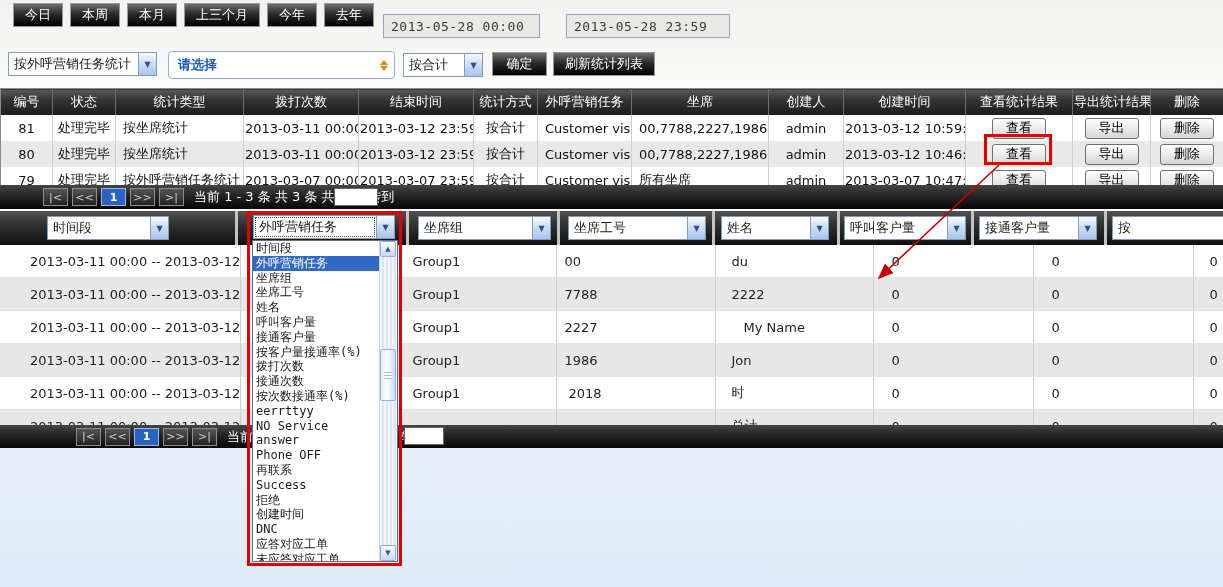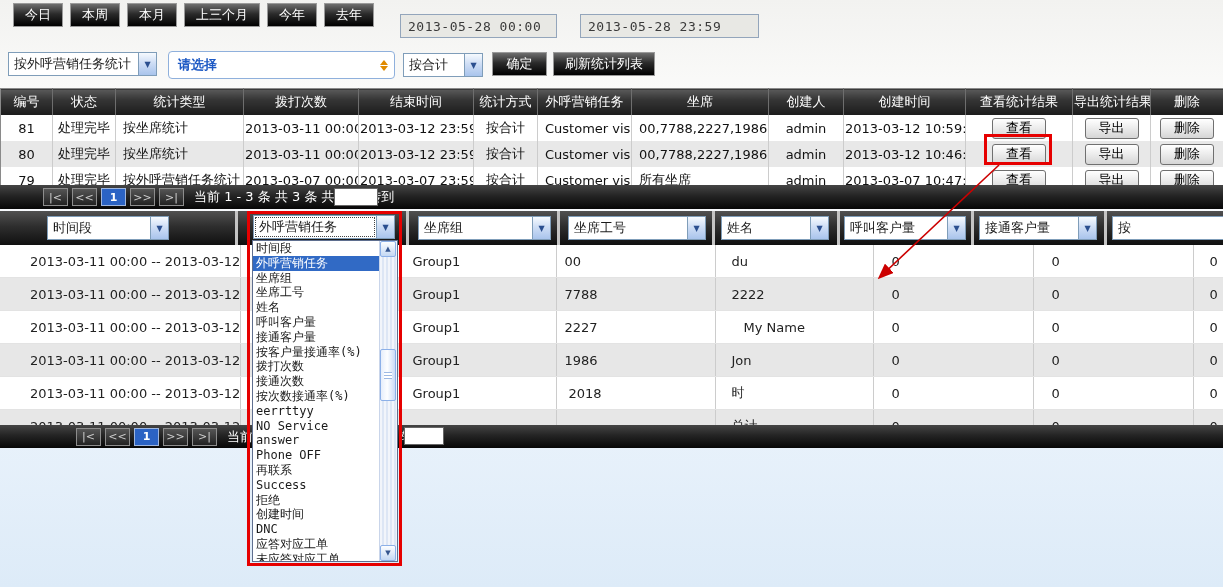--- a/index.html
+++ b/index.html
@@ -97,22 +97,22 @@
 <div id="app">
 
   <div id="qbtns">
     <button class="blackbtn">今日</button>
     <button class="blackbtn">本周</button>
     <button class="blackbtn">本月</button>
     <button class="blackbtn">上三个月</button>
     <button class="blackbtn">今年</button>
     <button class="blackbtn">去年</button>
   </div>
-  <input class="dtin" style="left: 383px; width: 157px; margin-left: 17px;" value="2013-05-28 00:00">
-  <input class="dtin" style="left: 580px; width: 179px;" value="2013-05-28 23:59">
+  <input class="dtin" style="left: 383px; width: 157px;" value="2013-05-28 00:00">
+  <input class="dtin" style="left: 566px; width: 164px;" value="2013-05-28 23:59">
 
   <div class="xpsel" id="ctl-stat">
     <span class="lbl">按外呼营销任务统计</span>
     <span class="arr">▼</span>
   </div>
   <div id="combo">
     <span class="ctxt">请选择</span>
     <span class="cud">
         <span class="tri-up"></span>
         <span class="tri-dn"></span>

